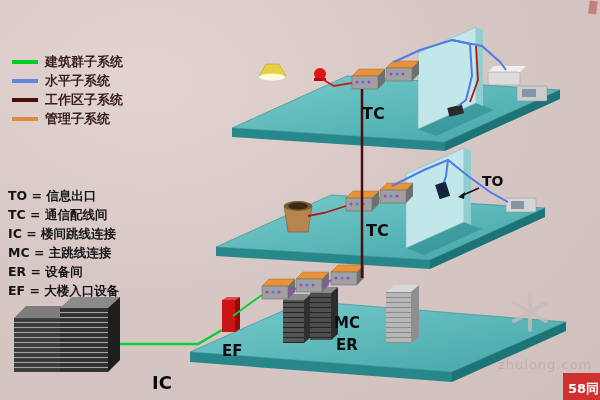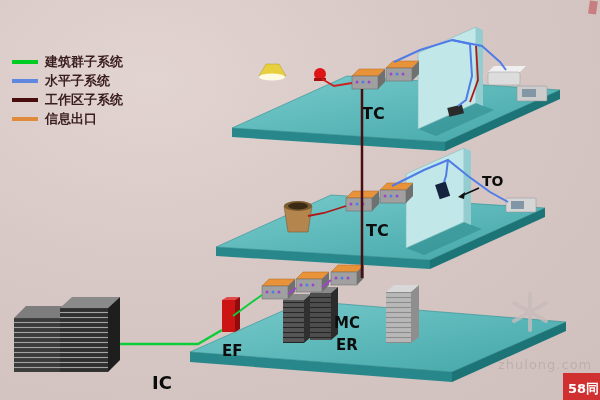--- a/index.html
+++ b/index.html
@@ -33,24 +33,32 @@
     <div class="legend-row">
       <span class="legend-swatch sw-1"></span>
       <span class="legend-label">水平子系统</span>
     </div>
     <div class="legend-row">
       <span class="legend-swatch sw-3"></span>
       <span class="legend-label">工作区子系统</span>
     </div>
     <div class="legend-row">
       <span class="legend-swatch sw-5"></span>
-      <span class="legend-label">信息出口</span>
+      <span class="legend-label">管理子系统</span>
     </div>
   </div>
 
+  <div class="abbrs">
+    <div class="abbr-row">TO = 信息出口</div>
+    <div class="abbr-row">TC = 通信配线间</div>
+    <div class="abbr-row">IC = 楼间跳线连接</div>
+    <div class="abbr-row">MC = 主跳线连接</div>
+    <div class="abbr-row">ER = 设备间</div>
+    <div class="abbr-row">EF = 大楼入口设备</div>
+  </div>
 
   <svg class="diagram" width="600" height="400" viewBox="0 0 600 400">
     <defs>
       <linearGradient id="floorGrad" x1="0" y1="0" x2="1" y2="1">
         <stop offset="0" stop-color="#79cbcc"></stop>
         <stop offset="1" stop-color="#42a6a8"></stop>
       </linearGradient>
       <pattern id="pat-h-light" width="5" height="5" patternUnits="userSpaceOnUse">
         <line x1="0" y1="2.5" x2="5" y2="2.5" stroke="#a3a3a3" stroke-width="1.1"></line>
       </pattern>

